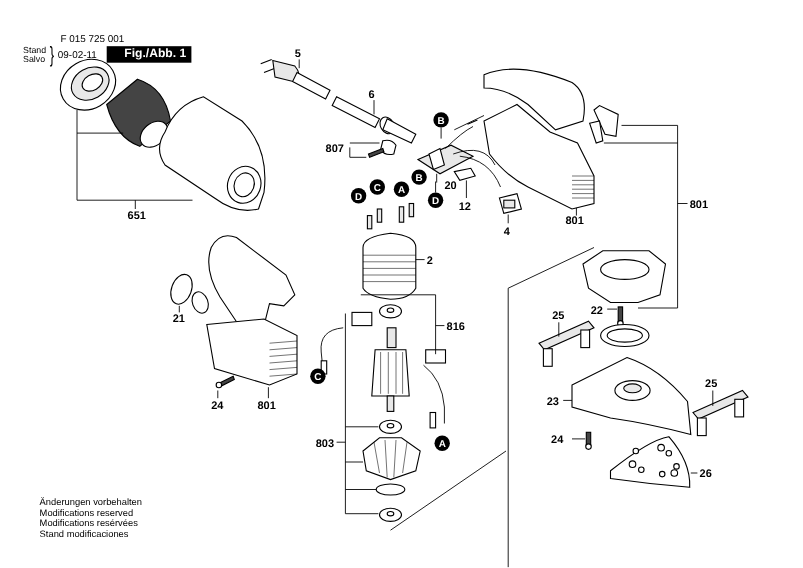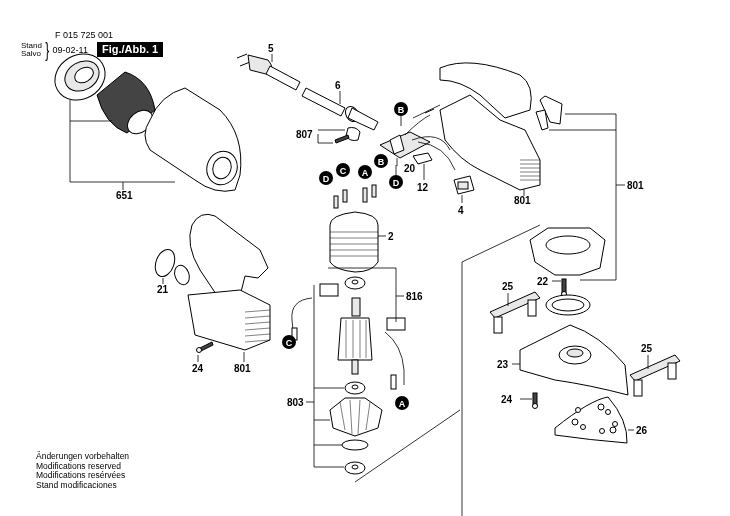--- a/index.html
+++ b/index.html
@@ -5,21 +5,21 @@
   html, body { margin: 0; padding: 0; background: #ffffff; }
   body { width: 730px; height: 516px; position: relative; overflow: hidden;
          font-family: "Liberation Sans", sans-serif; color: #000; }
   .hdr { position: absolute; font-size: 9px; line-height: 10px; }
   #part-number { left: 35px; top: 30px; padding-left: 20px; }
   #stand-issue { left: 21px; top: 41px; }
   #stand-issue .lbl { display: inline-block; font-size: 8px; line-height: 8px; vertical-align: middle; }
   #stand-issue .brace { display: inline-block; font-size: 20px; line-height: 18px; vertical-align: middle; margin: 0 2px; transform: scaleX(0.6); }
   #stand-issue .date { display: inline-block; vertical-align: middle; }
   #fig-badge { position: absolute; left: 97px; top: 42px; background: #000; color: #fff;
-               font-weight: bold; font-size: 11px; padding: 1px 5px 2px 5px; line-height: 12px; }
+               font-weight: bold; font-size: 11px; padding: 1px 5px 2px 16px; line-height: 12px; }
   #footer-notes { position: absolute; left: 36px; top: 452px; font-size: 8.5px; line-height: 9.5px; }
   svg#diagram { position: absolute; left: 0; top: 0; }
   .callout { font-family: "Liberation Sans", sans-serif; font-weight: bold; font-size: 10px; fill: #000; }
   .conn-letter { font-family: "Liberation Sans", sans-serif; font-weight: bold; font-size: 9px; fill: #fff; }
   .ln { stroke: #000; stroke-width: 0.8; fill: none; }
   .part { stroke: #000; stroke-width: 1; fill: #fff; }
   .part-g { stroke: #000; stroke-width: 1; fill: #e8e8e8; }
   .part-d { stroke: #000; stroke-width: 1; fill: #444; }
   .hatch { stroke: #000; stroke-width: 0.5; }
 </style>

